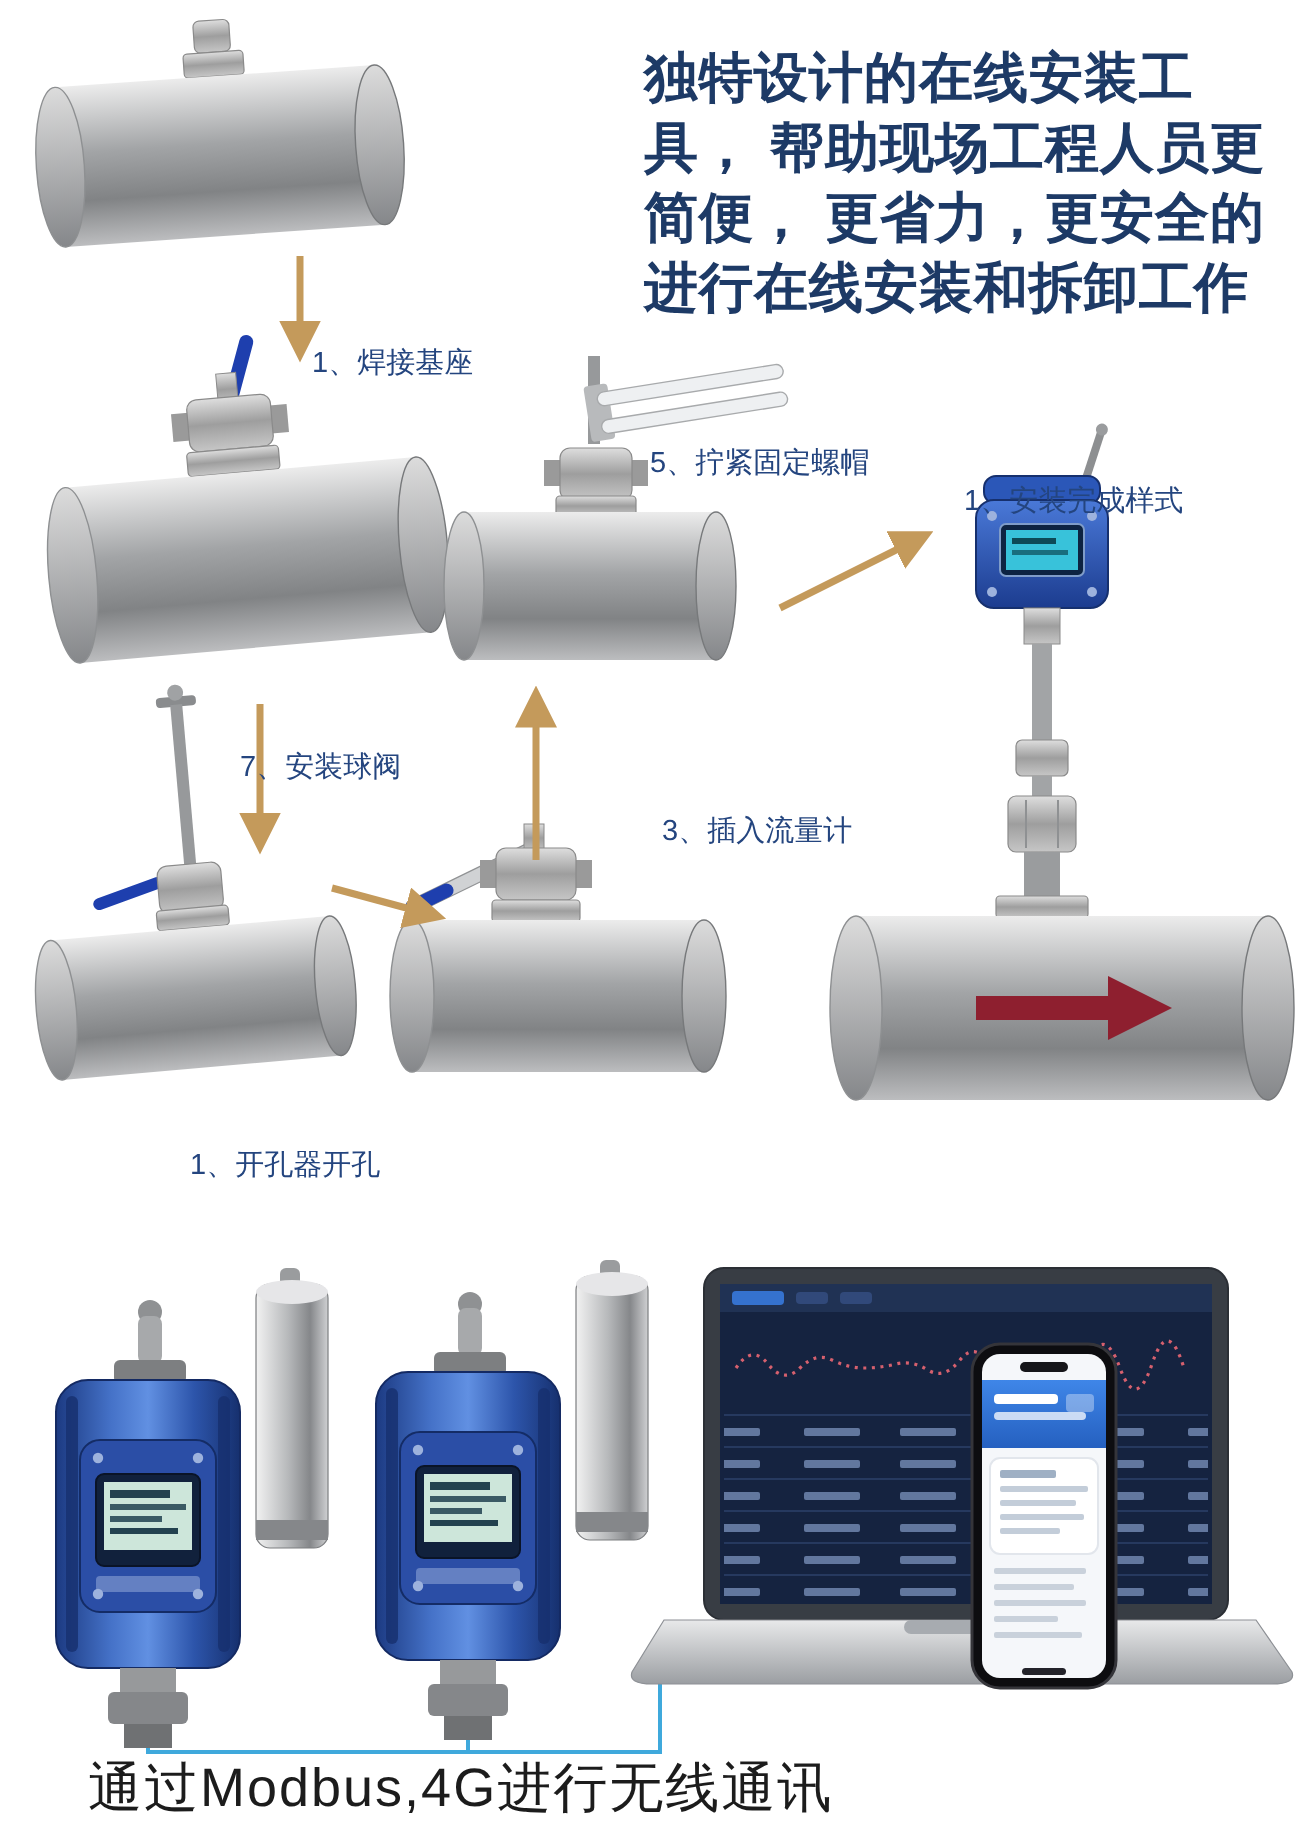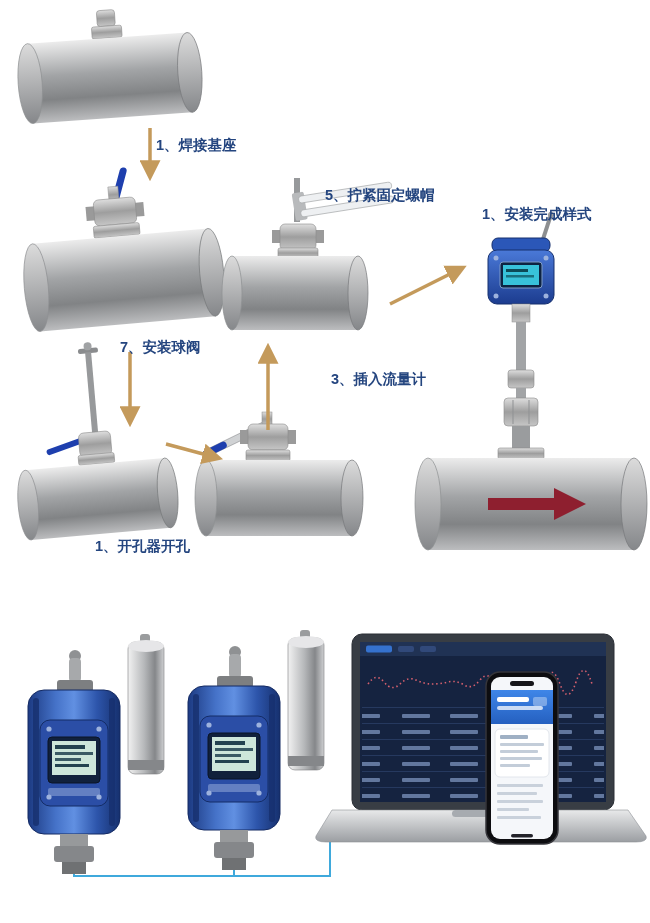--- a/index.html
+++ b/index.html
@@ -2,21 +2,21 @@
 <html><head>
 <meta charset="utf-8">
 <style>
   * { margin:0; padding:0; box-sizing:border-box; }
   html,body { background:#ffffff; }
   .page { position:relative; width:650px; height:923px; background:#ffffff; overflow:hidden;
           font-family:"Liberation Sans","DejaVu Sans",sans-serif; }
   .abs { position:absolute; }
   .intro { position:absolute; left:322px; top:22px; width:320px;
            font-size:27px; line-height:1.3; font-weight:700; color:#1d3a66; letter-spacing:0.5px; }
-  .step-label { position:absolute; font-size:14.5px; font-weight:700; color:#24457f; white-space:nowrap; }
+  .step-label { position:absolute; font-size:14.5px; font-weight:400; color:#24457f; white-space:nowrap;margin-top:36px; }
   .caption { position:absolute; font-size:27px; color:#1c1c1c; font-weight:500;
              letter-spacing:1px; white-space:nowrap; }
 </style>
 </head>
 <body>
 
 <div class="page">
 
   <svg class="abs" style="left:0;top:0" width="650" height="560" viewBox="0 0 650 560">
     <defs>
@@ -244,22 +244,24 @@
       <rect x="500" y="136" width="30" height="3" rx="1" fill="#c3cdd9"></rect>
       <rect x="497" y="156" width="46" height="3" rx="1" fill="#c9d1db"></rect>
       <rect x="497" y="164" width="40" height="3" rx="1" fill="#c9d1db"></rect>
       <rect x="497" y="172" width="46" height="3" rx="1" fill="#c9d1db"></rect>
       <rect x="497" y="180" width="32" height="3" rx="1" fill="#c9d1db"></rect>
       <rect x="497" y="188" width="44" height="3" rx="1" fill="#c9d1db"></rect>
       <rect x="511" y="206" width="22" height="3.5" rx="1.75" fill="#23232a"></rect>
     </g>
   </svg>
 
+  <div class="intro">独特设计的在线安装工具， 帮助现场工程人员更简便， 更省力，更安全的进行在线安装和拆卸工作</div>
 
   <div class="step-label" style="left:156px;top:136px">1、焊接基座</div>
   <div class="step-label" style="left:120px;top:338px">7、安装球阀</div>
   <div class="step-label" style="left:95px;top:537px">1、开孔器开孔</div>
   <div class="step-label" style="left:331px;top:370px">3、插入流量计</div>
   <div class="step-label" style="left:325px;top:186px">5、拧紧固定螺帽</div>
   <div class="step-label" style="left:482px;top:205px">1、安装完成样式</div>
 
+  <div class="caption" style="left:44px;top:876px">通过Modbus,4G进行无线通讯</div>
 
 </div>
 
 </body></html>

